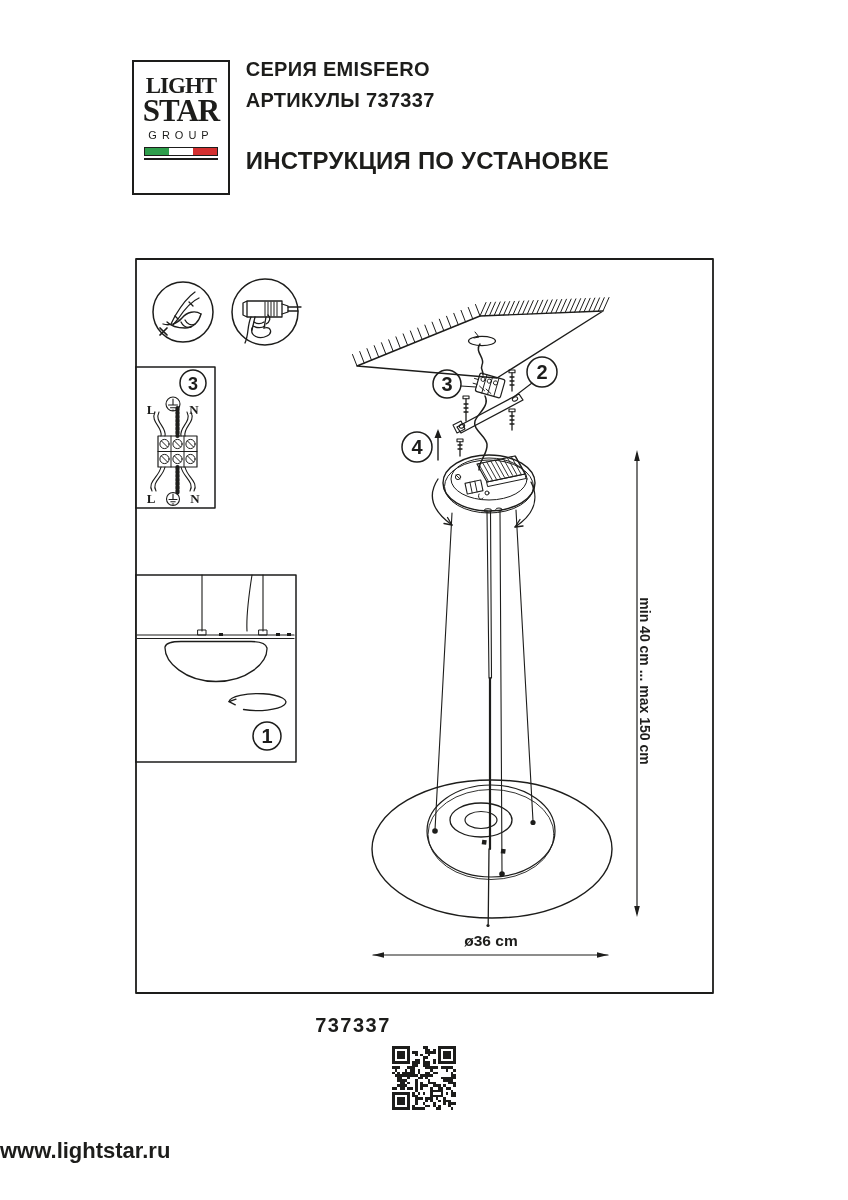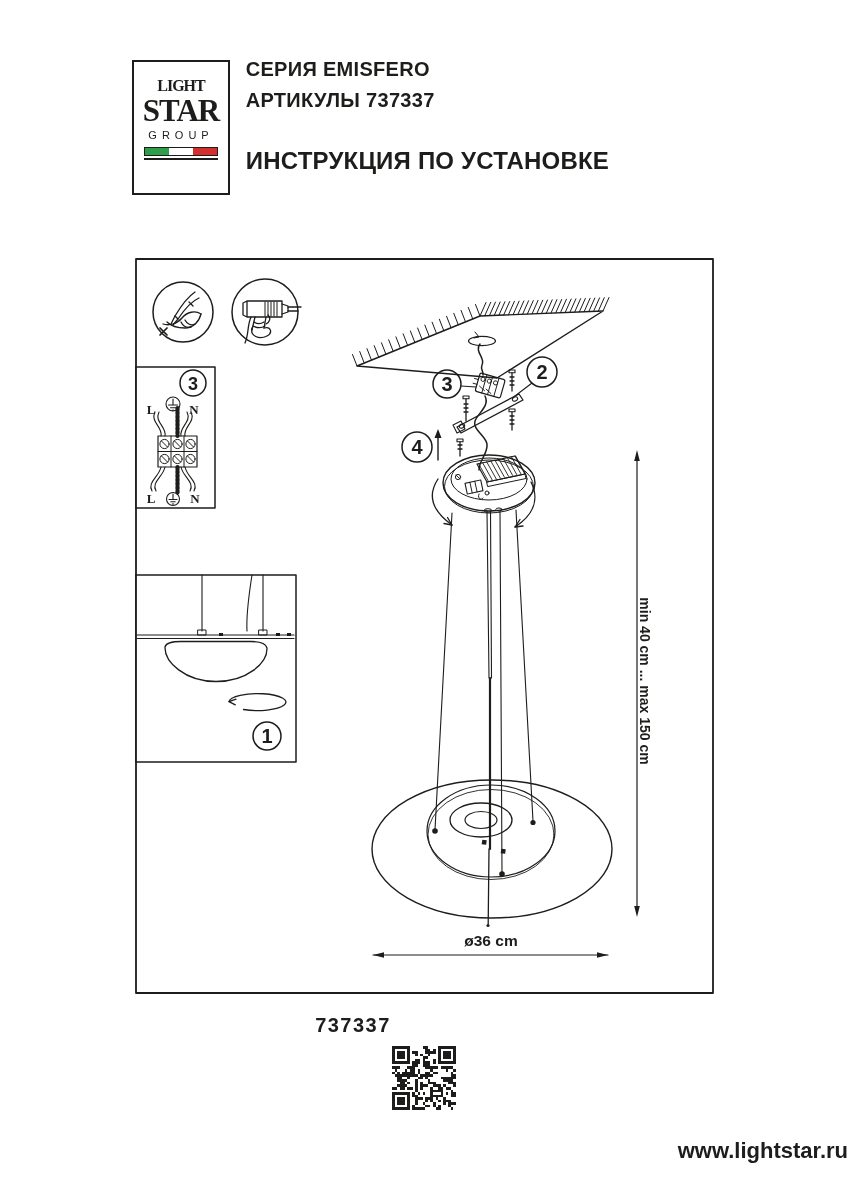--- a/index.html
+++ b/index.html
@@ -1,21 +1,21 @@
 <!DOCTYPE html>
 <html><head>
 <meta charset="utf-8">
 <style>
   html,body{margin:0;padding:0;background:#ffffff;}
   .page{position:relative;width:848px;height:1200px;background:#ffffff;overflow:hidden;
         font-family:"Liberation Sans",sans-serif;color:#1d1d1b;}
   
   .logo-box{position:absolute;left:132px;top:60px;width:98px;height:135px;
             border:2px solid #1d1d1b;box-sizing:border-box;text-align:center;padding-top:12px;}
-  .logo-light{font-family:"Liberation Serif",serif;font-weight:700;font-size:16px;line-height:23px;letter-spacing:-1px;}
+  .logo-light{font-family:"Liberation Serif",serif;font-weight:700;font-size:23px;line-height:23px;letter-spacing:-1px;}
   .logo-star{font-family:"Liberation Serif",serif;font-weight:700;font-size:31px;line-height:27px;letter-spacing:-1px;}
   .logo-group{font-size:11px;font-weight:400;letter-spacing:5px;line-height:16px;margin-top:3px;}
   .logo-flag{width:72px;height:7px;margin:4px auto 0 auto;border:1px solid #1d1d1b;display:flex;}
   .logo-flag div{flex:1;}
   .flag-green{background:#2e9e4b;} .flag-white{background:#ffffff;} .flag-red{background:#d32f2f;}
   .logo-underline{width:74px;height:2px;background:#1d1d1b;margin:2px auto 0 auto;}
   .titles{position:absolute;top:54px;right:239px;text-align:left;}
   .title-small{font-size:20px;font-weight:700;line-height:31px;letter-spacing:0.3px;}
   .title-big{font-size:24px;font-weight:700;line-height:26px;margin-top:32px;letter-spacing:0.2px;}
   
@@ -24,21 +24,21 @@
   svg text{font-family:"Liberation Sans",sans-serif;fill:#1d1d1b;stroke:none;}
   text.stepnum{font-size:20px;font-weight:700;}
   text.stepnum-s{font-size:18px;font-weight:700;}
   text.wirelabel{font-family:"Liberation Serif",serif;font-size:13px;font-weight:700;}
   text.dim{font-size:15.5px;font-weight:700;}
   text.dimv{font-size:14px;font-weight:700;}
   
   .footer-article{position:absolute;left:0;top:1014px;width:706px;text-align:center;
                   font-size:20px;font-weight:700;letter-spacing:1.5px;}
   .qr-wrap{position:absolute;left:392px;top:1046px;width:64px;height:64px;}
-  .footer-site{position:absolute;left:0;top:1138px;width:848px;text-align:right;
+  .footer-site{position:absolute;left:0;top:1138px;width:848px;text-align:left;
                font-size:22px;font-weight:700;}
 </style>
 </head>
 <body>
 
 <div class="page">
 
   <div class="logo-box">
     <div class="logo-light">LIGHT</div>
     <div class="logo-star">STAR</div>

